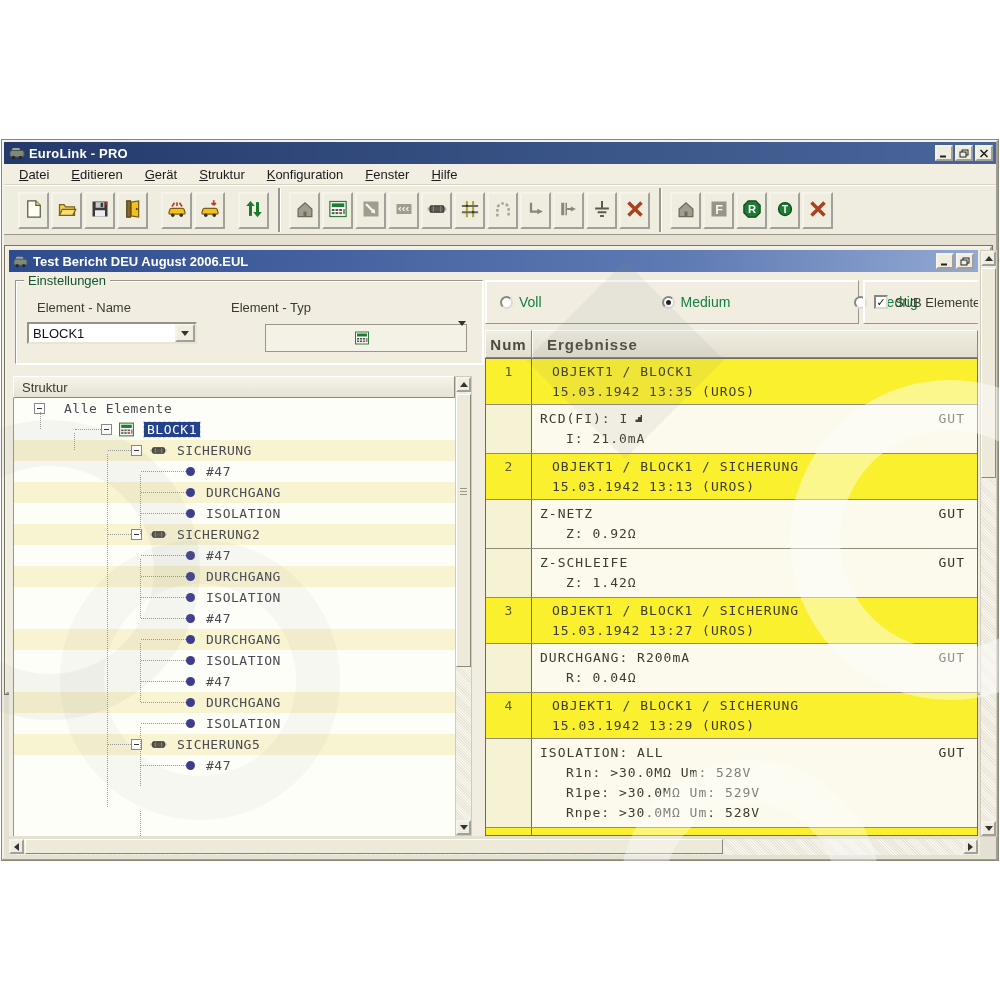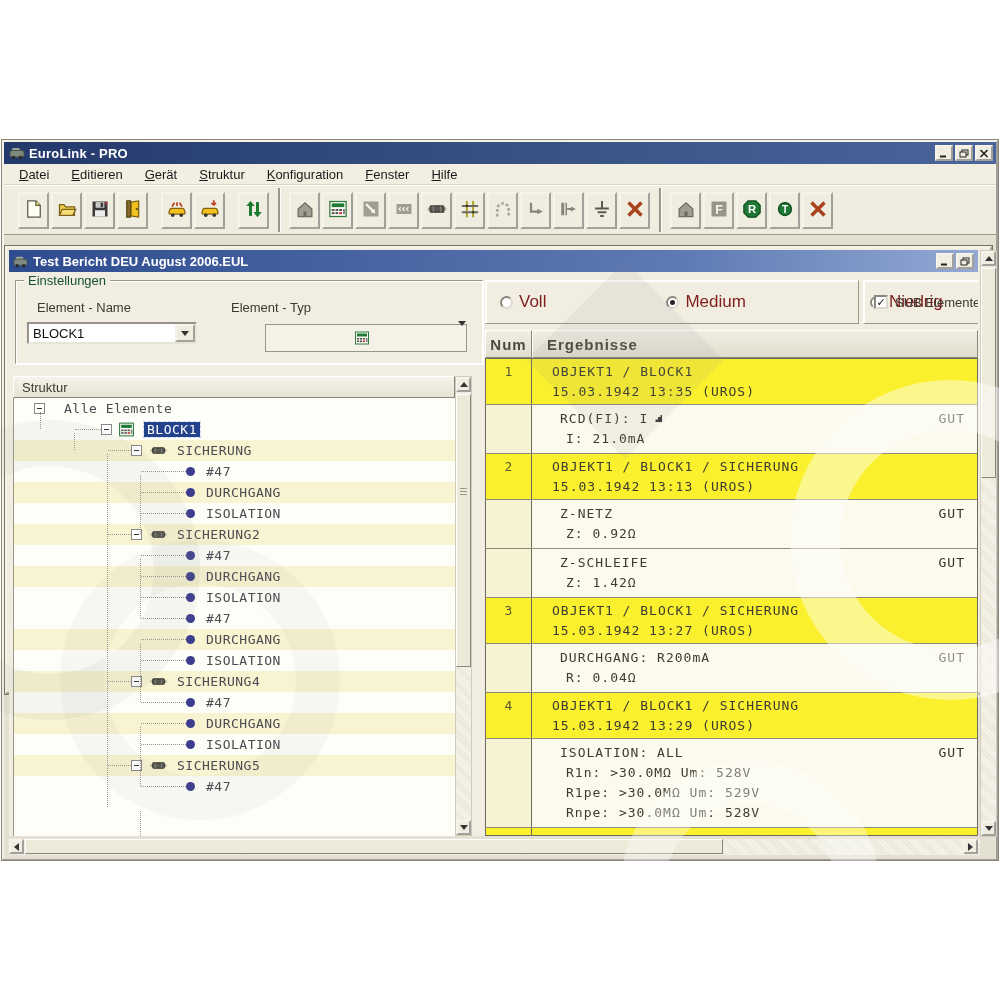--- a/index.html
+++ b/index.html
@@ -102,21 +102,21 @@
   .t-lf { width:0;height:0;border-top:4px solid transparent;border-bottom:4px solid transparent;border-right:5px solid #333; }
   .t-rt { width:0;height:0;border-top:4px solid transparent;border-bottom:4px solid transparent;border-left:5px solid #333; }
 
   
   .filterbox { position:absolute; left:476px; top:8px; width:374px; height:44px;
     border:1px solid; border-color:#fff #9a968a #9a968a #fff; box-shadow:inset 1px 1px 0 #fff;
     display:flex; align-items:center; }
   .radio-item { display:flex; align-items:center; gap:6px; }
   .radio-circle { width:13px; height:13px; border-radius:50%; background:#fff; border:2px inset #DDD9CC; position:relative; flex:none; }
   .radio-circle.checked::after { content:""; position:absolute; left:2px; top:2px; width:5px; height:5px; border-radius:50%; background:#222; }
-  .radio-label { font-size:17px; color:#7f1d1d; }
+  .radio-label { font-size:14px; color:#15803d; }
   .subbox { position:absolute; left:854px; top:8px; width:117px; height:44px; overflow:hidden;
     border:1px solid; border-color:#fff #9a968a #9a968a #fff; box-shadow:inset 1px 1px 0 #fff;
     display:flex; align-items:center; padding-left:10px; gap:7px; }
   .checkbox { width:14px; height:14px; background:#fff; border:2px inset #DDD9CC;
     font-size:11px; line-height:10px; text-align:center; color:#111; flex:none; }
   .sub-label { font-size:13px; color:#3A3A30; white-space:nowrap; }
 
   .thead { position:absolute; left:476px; top:58px; width:493px; height:28px; display:flex; }
   .th { background:linear-gradient(#F0EDE2,#E2DECE); border:1px solid; border-color:#fff #8a8678 #8a8678 #fff;
     font-size:15px; font-weight:bold; color:#4A4A40; letter-spacing:1px; display:flex; align-items:center; }
@@ -130,21 +130,21 @@
     font-family:"DejaVu Sans Mono", monospace; font-size:13px; color:#6A6A5A;
     text-align:center; padding-top:5px; }
   .rcontent { flex:1; font-family:"DejaVu Sans Mono", monospace; font-size:13px; color:#3C3C30;
     letter-spacing:1px; overflow:hidden; }
   .r-head { background:#FAF02E; }
   .r-head .numcell { background:#FAF02E; color:#5A5A30; }
   .r-head .rcontent { padding:3px 0 2px 20px; line-height:20px; white-space:nowrap; }
   .r-test { background:#FCFAEC; }
   .r-test .numcell { background:#F6F2D4; }
   .r-test .rcontent { padding:4px 0 4px 0; }
-  .tname-line { display:flex; align-items:flex-start; line-height:20px; padding-left:28px; }
+  .tname-line { display:flex; align-items:flex-start; line-height:20px; padding-left:8px; }
   .tname-line .gut { margin-left:auto; padding-right:12px; color:#33332A; }
   .tvalue { line-height:20px; padding-left:34px; white-space:nowrap; }
   .ramp { margin-left:4px; }
   .r-head.clipped { height:12px; overflow:hidden; }
 
   
   .wm { position:absolute; pointer-events:none; z-index:60; }
 </style>
 </head>
 <body>
@@ -500,31 +500,20 @@
               <div class="tree-row stripe">
                 <span class="stub" style="left: 127px; width: 45px;"></span>
                 <span class="node-dot" style="left: 172px;"></span>
                 <span class="tree-label" style="left: 192px;">DURCHGANG</span>
               </div>
               <div class="tree-row">
                 <span class="stub" style="left: 127px; width: 45px;"></span>
                 <span class="node-dot" style="left: 172px;"></span>
                 <span class="tree-label" style="left: 192px;">ISOLATION</span>
               </div>
-              <div class="tree-row stripe">
-                <span class="stub" style="left: 94px; width: 23px;"></span>
-                <span class="expand-box" style="left: 117px;"></span>
-                <span class="tree-icon" style="left: 136px;"><svg viewBox="0 0 16 16">
-                    <rect x="0.5" y="6.8" width="3" height="2.4" fill="#B0ACA0"></rect>
-                    <rect x="12.5" y="6.8" width="3" height="2.4" fill="#B0ACA0"></rect>
-                    <rect x="2.5" y="5.5" width="11" height="5" rx="1" fill="#5A5A52" stroke="#383832"></rect>
-                    <path d="M5 5.5v5M11 5.5v5" stroke="#8A8A80" stroke-width=".8"></path>
-                  </svg></span>
-                <span class="tree-label" style="left: 163px;">SICHERUNG4</span>
-              </div>
               <div class="tree-row">
                 <span class="stub" style="left: 127px; width: 45px;"></span>
                 <span class="node-dot" style="left: 172px;"></span>
                 <span class="tree-label" style="left: 192px;">#47</span>
               </div>
               <div class="tree-row stripe">
                 <span class="stub" style="left: 127px; width: 45px;"></span>
                 <span class="node-dot" style="left: 172px;"></span>
                 <span class="tree-label" style="left: 192px;">DURCHGANG</span>
               </div>

